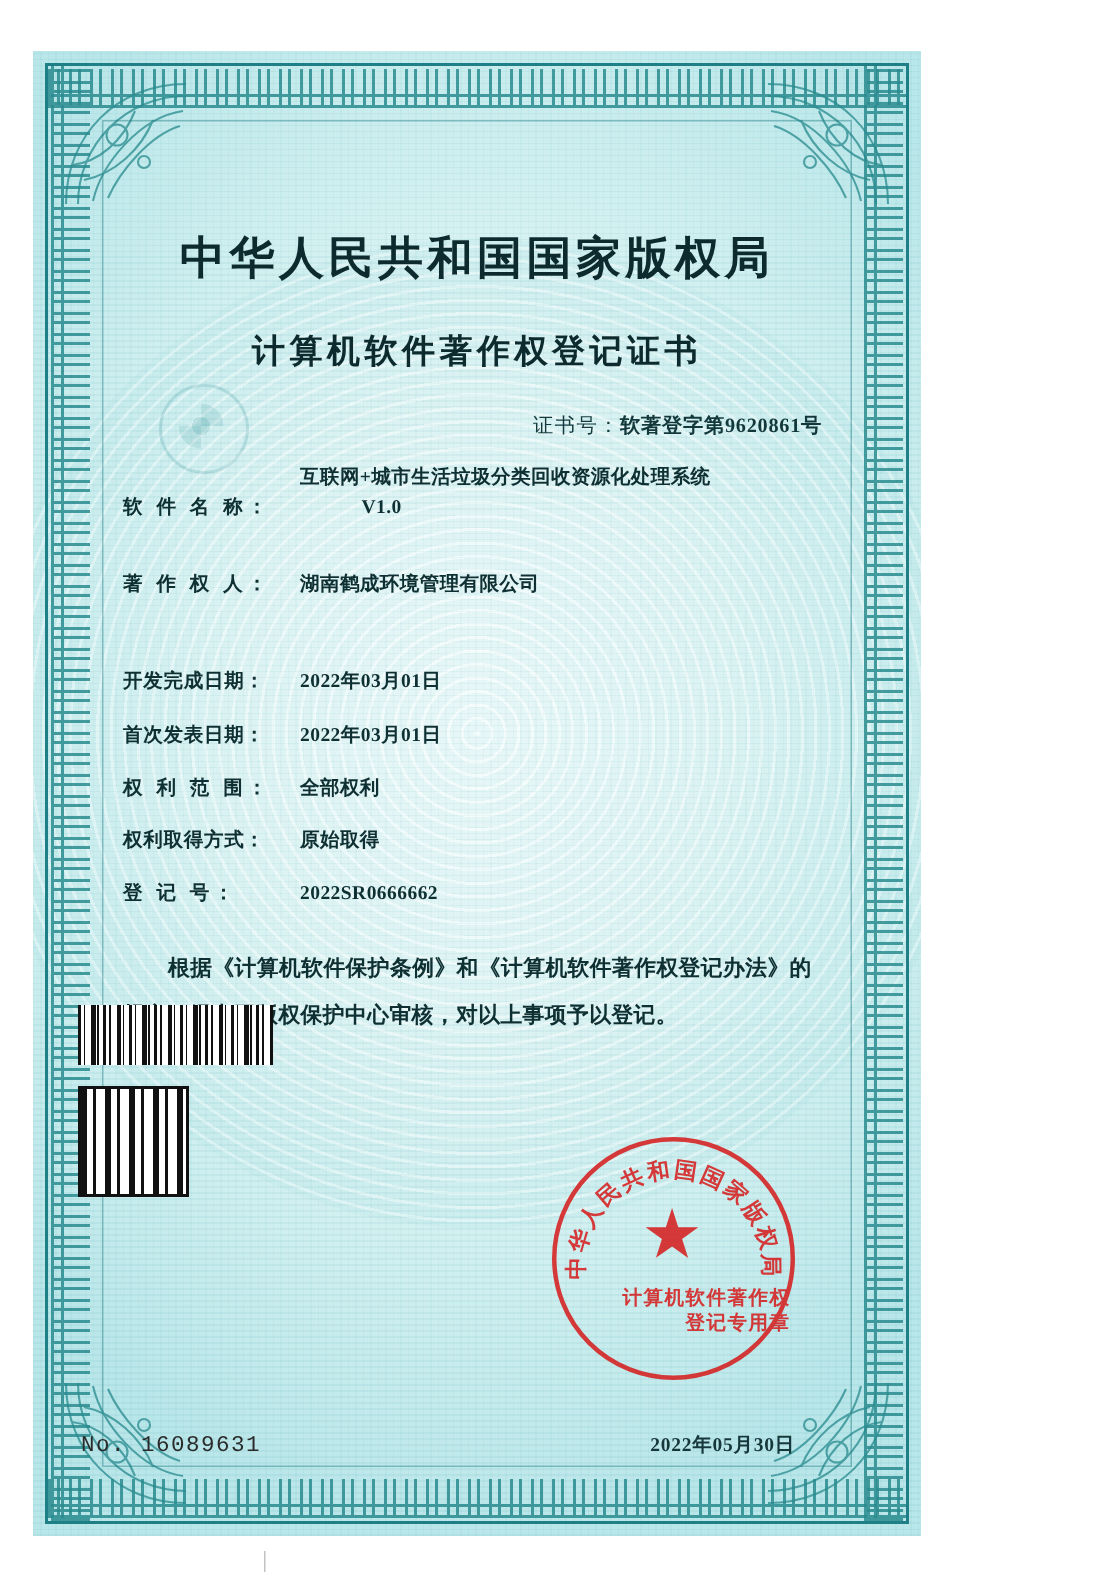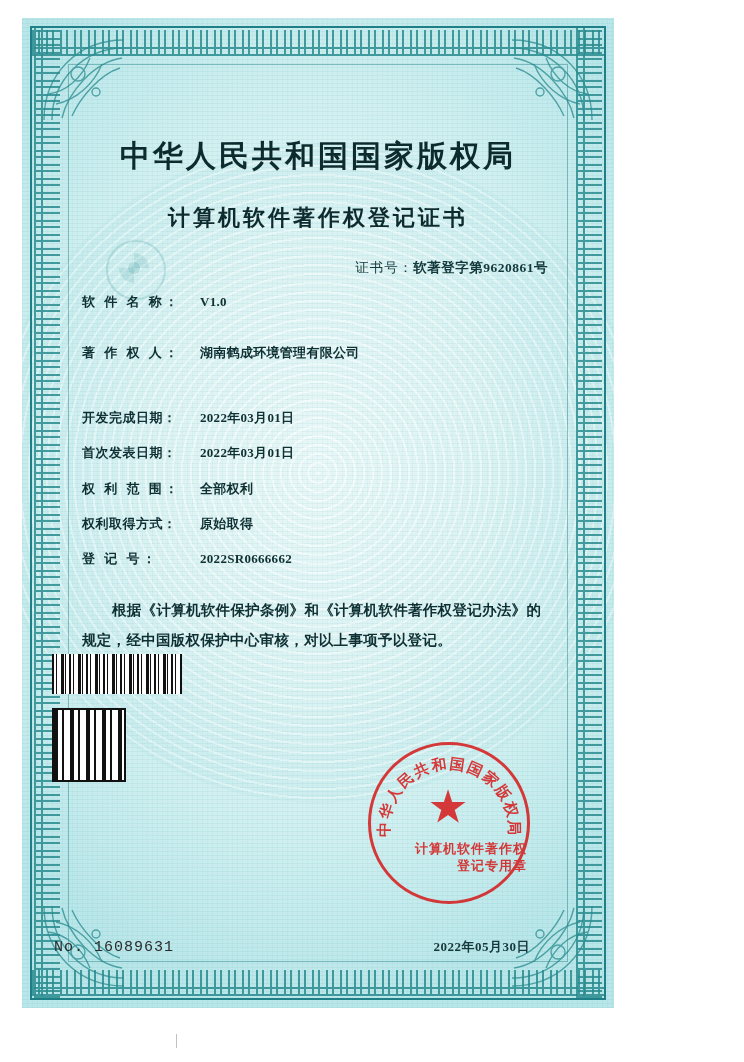--- a/index.html
+++ b/index.html
@@ -12,21 +12,21 @@
     height: 1062px;
     font-family: "Liberation Serif", "DejaVu Serif", serif;
     overflow: hidden;
     position: relative;
   }
 
   
   .certificate {
     position: absolute;
     left: 22px;
-    top: 18px;
+    top: 34px;
     width: 592px;
     height: 990px;
     background:
       radial-gradient(ellipse 70% 55% at 50% 45%, #f2fbfb 0%, #e4f6f6 40%, #cdeeef 72%, #b9e6e9 100%);
     box-sizing: border-box;
     overflow: hidden;
   }
 
   
   .guilloche {
@@ -171,21 +171,21 @@
     font-weight: bold;
     letter-spacing: 3px;
     white-space: nowrap;
   }
   .field .fl.tight { letter-spacing: 0.5px; }
   .field .fv {
     flex: 1;
     font-weight: bold;
     letter-spacing: .3px;
   }
-  .field .fv .second-line { display: block; }
+  .field .fv .second-line { display: block; margin-left: 41px; }
 
   .block-gap-a { height: 16px; }
   .block-gap-b { height: 30px; }
 
   .statement {
     margin-top: 26px;
     font-size: 14.5px;
     line-height: 2.1;
     color: #0f3033;
     font-weight: bold;
@@ -402,20 +402,21 @@
     <div class="title-main">中华人民共和国国家版权局</div>
     <div class="title-sub">计算机软件著作权登记证书</div>
 
     <div class="cert-no">
       <span class="cn-label">证书号：</span><span class="cn-value">软著登字第9620861号</span>
     </div>
 
     <div class="field">
       <div class="fl">软 件 名 称：</div>
       <div class="fv">
+        <span>互联网+城市生活垃圾分类回收资源化处理系统</span>
         <span class="second-line">V1.0</span>
       </div>
     </div>
 
     <div class="block-gap-a"></div>
 
     <div class="field">
       <div class="fl">著 作 权 人：</div>
       <div class="fv">湖南鹤成环境管理有限公司</div>
     </div>

